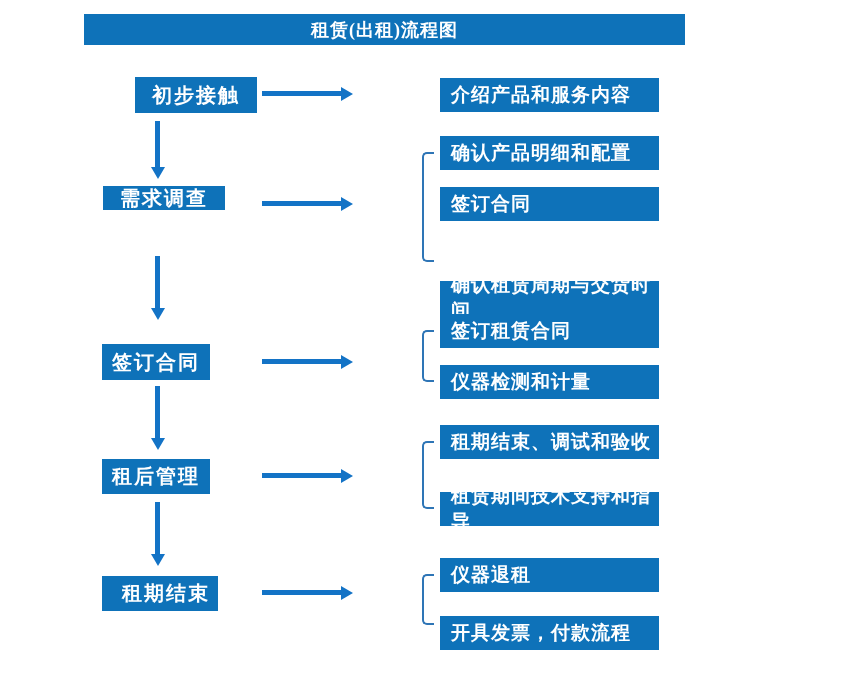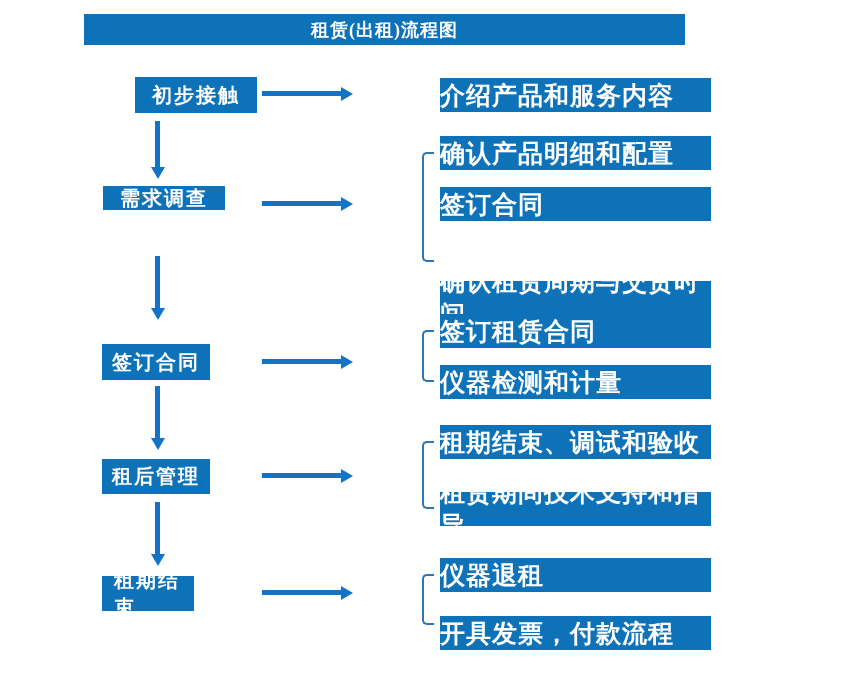--- a/index.html
+++ b/index.html
@@ -31,27 +31,27 @@
     position:absolute;
     background:var(--box-blue);
     color:#ffffff;
     font-size:20px;
     font-weight:bold;
     display:flex; align-items:center; justify-content:center;
     letter-spacing:2px;
   }
   .out-box{
     position:absolute;
-    left:440px; width:271px; height:34px;
+    left:440px; width:219px; height:34px;
     background:var(--box-blue);
     color:#ffffff;
-    font-size:25px;
+    font-size:19px;
     font-weight:bold;
     display:flex; align-items:center;
-    padding-left:0;
+    padding-left:11px;
     letter-spacing:1px;
   }
   
   .h-arrow{ position:absolute; left:262px; width:91px; height:14px; }
   .h-arrow .shaft{
     position:absolute; left:0; top:4px; height:5px; right:11px;
     background:var(--arrow-blue);
   }
   .h-arrow .head{
     position:absolute; right:0; top:0;
@@ -87,21 +87,21 @@
 <body>
 
 <div class="canvas">
 
   <div class="title-bar">租赁(出租)流程图</div>
 
   <div class="step-box" style="left:103px; top:77px;  width:122px; height:36px;margin-left:32px;">初步接触</div>
   <div class="step-box" style="left:103px; top:186px; width:122px; height:24px;">需求调查</div>
   <div class="step-box" style="left:102px; top:344px; width:108px; height:36px;">签订合同</div>
   <div class="step-box" style="left:102px; top:459px; width:108px; height:35px;">租后管理</div>
-  <div class="step-box" style="left:102px; top:576px; width:92px; height:35px;padding-left:12px;">租期结束</div>
+  <div class="step-box" style="left:102px; top:576px; width:116px; height:35px;padding-left:12px;">租期结束</div>
 
   <div class="v-arrow" style="top:121px; height:58px;">
     <div class="shaft"></div>
     <div class="head"></div>
   </div>
   <div class="v-arrow" style="top:256px; height:64px;">
     <div class="shaft"></div>
     <div class="head"></div>
   </div>
   <div class="v-arrow" style="top:386px; height:64px;">

